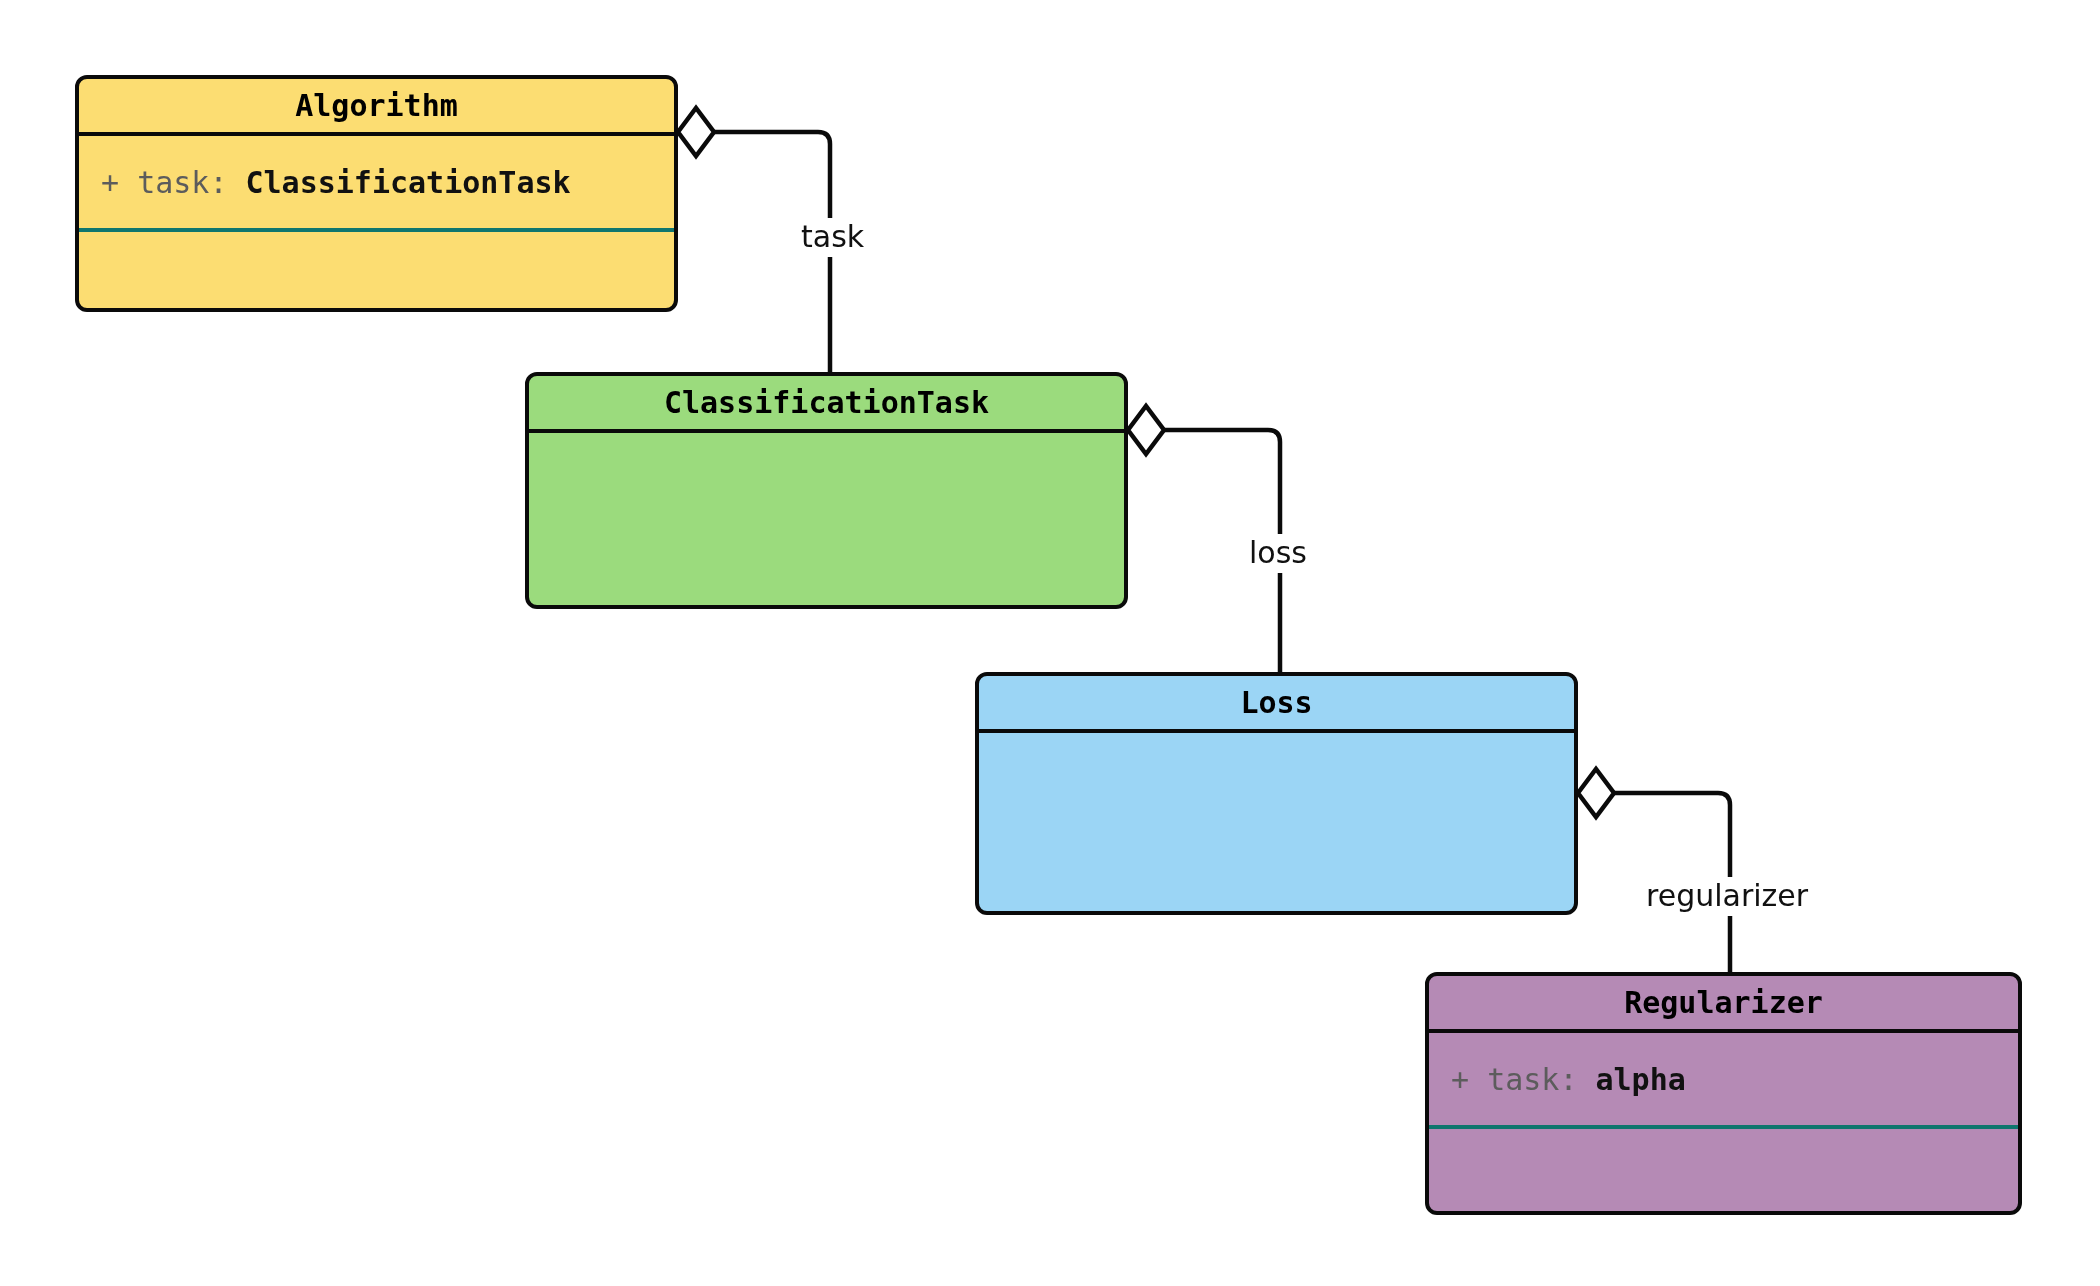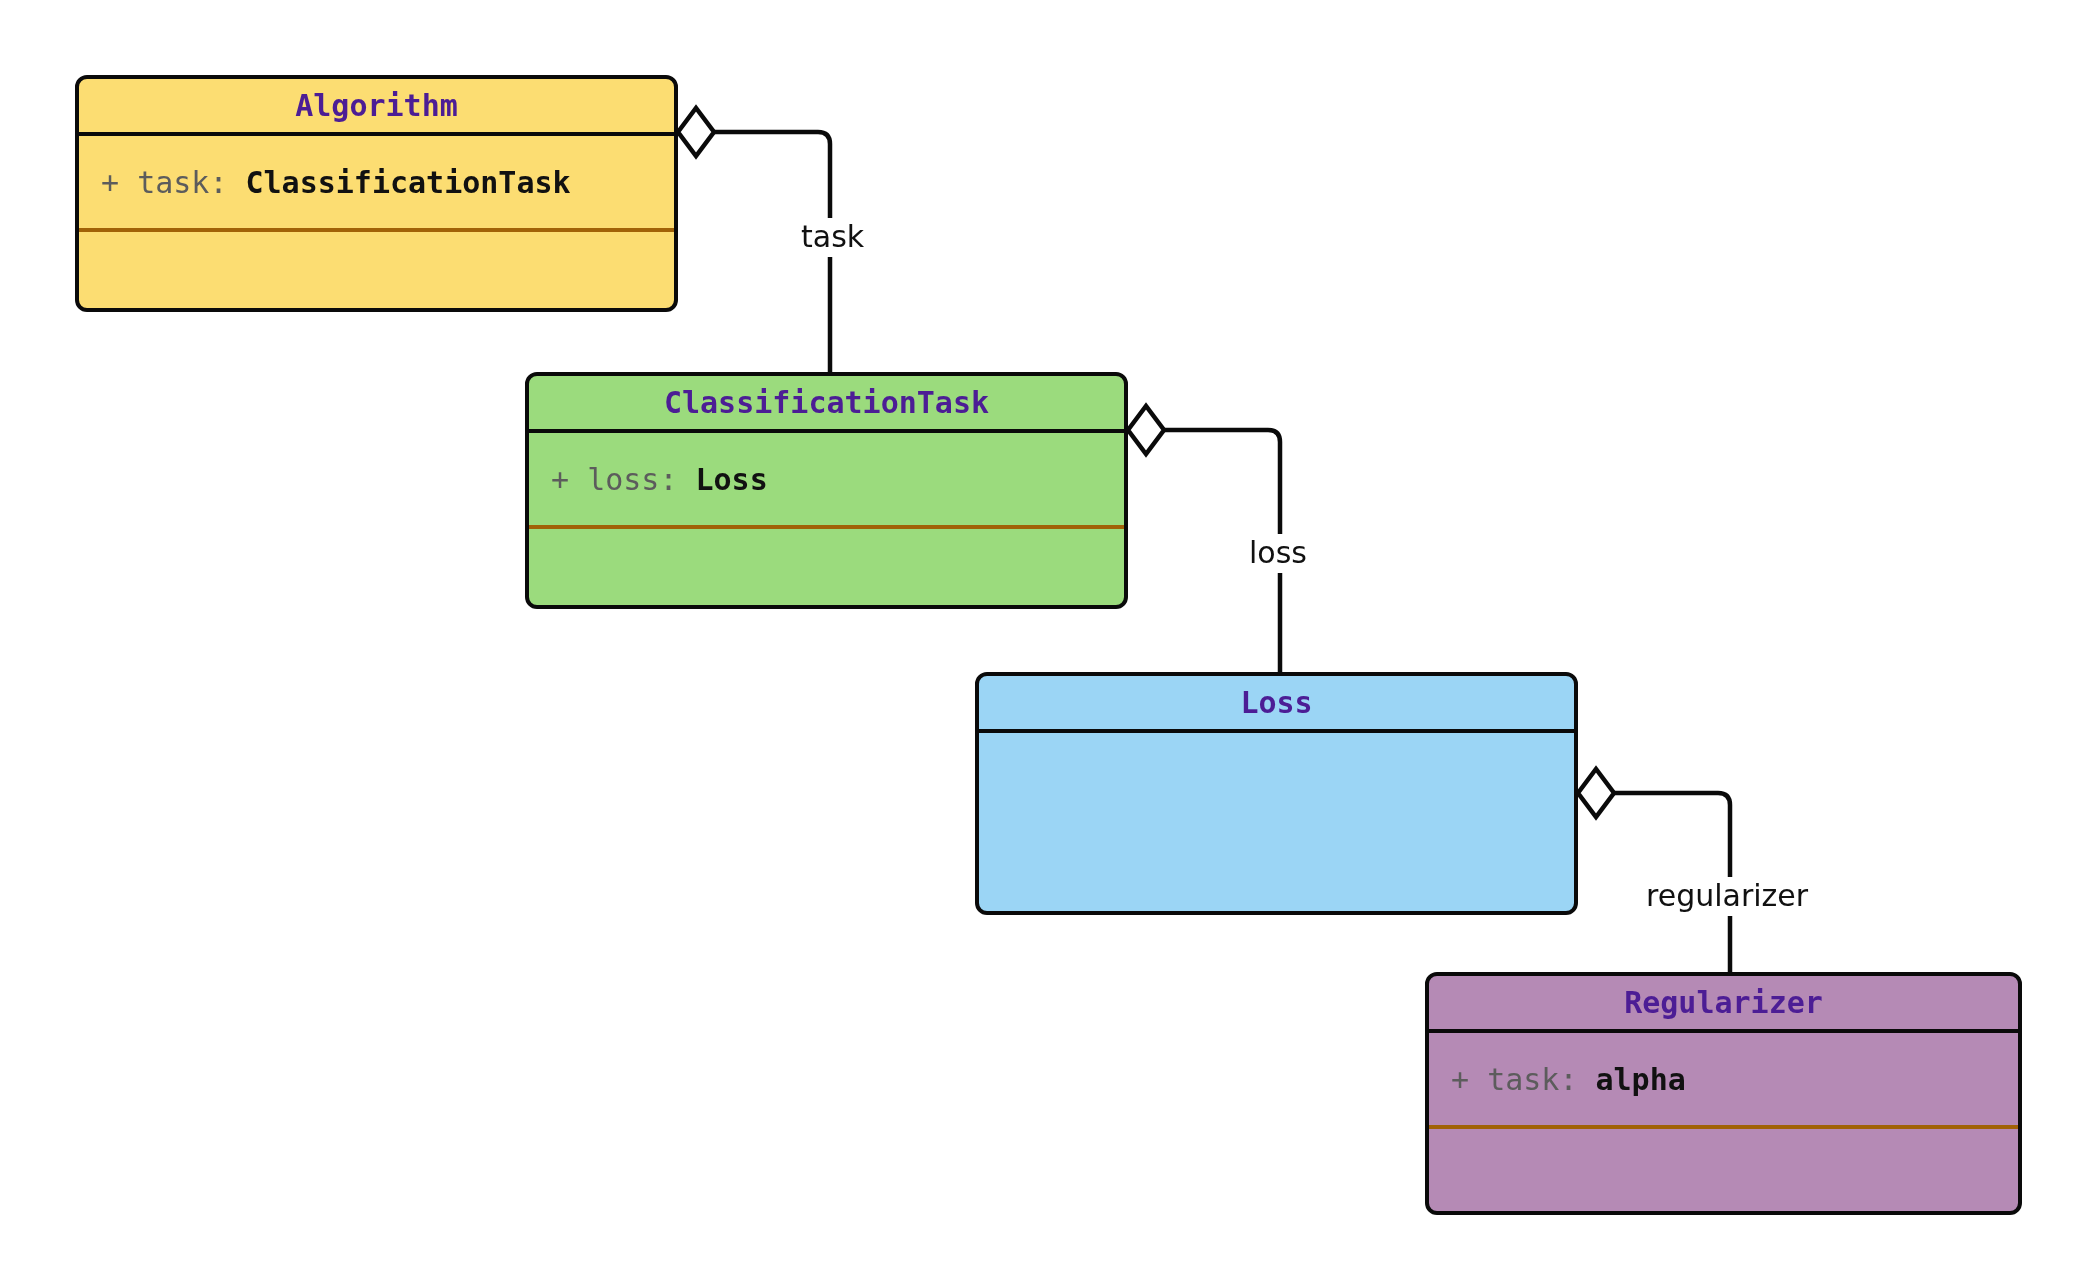--- a/index.html
+++ b/index.html
@@ -38,31 +38,31 @@
   .uml-title {
     box-sizing: border-box;
     height: 57px;
     display: flex;
     align-items: center;
     justify-content: center;
     font-family: "DejaVu Sans Mono", monospace;
     font-weight: bold;
     font-size: 30px;
     letter-spacing: 0px;
-    color: #4c1d95;
+    color: #000000;
     border-bottom: 4px solid #0a0a0a;
     white-space: nowrap;
   }
   .uml-attrs {
     box-sizing: border-box;
     height: 96px;
     display: flex;
     align-items: center;
     padding-left: 22px;
-    border-bottom: 4px solid #a16207;
+    border-bottom: 4px solid #0f766e;
     white-space: nowrap;
   }
   .uml-methods {
     box-sizing: border-box;
     flex: 1 1 auto;
   }
   .attr-line {
     font-family: "DejaVu Sans Mono", monospace;
     font-size: 30px;
     color: #5c5c5c;
@@ -109,23 +109,20 @@
   <div class="uml-class" style="left:75px; top:75px; width:603px; height:237px; background:#FCDD72;">
     <div class="uml-title">Algorithm</div>
     <div class="uml-attrs">
       <span class="attr-line"><span>+</span>&nbsp;<span>task</span><span>:</span>&nbsp;<span class="attr-type">ClassificationTask</span></span>
     </div>
     <div class="uml-methods"></div>
   </div>
 
   <div class="uml-class" style="left:525px; top:372px; width:603px; height:237px; background:#9BDB7D;">
     <div class="uml-title">ClassificationTask</div>
-    <div class="uml-attrs">
-      <span class="attr-line"><span>+</span>&nbsp;<span>loss</span><span>:</span>&nbsp;<span class="attr-type">Loss</span></span>
-    </div>
     <div class="uml-methods"></div>
   </div>
 
   <div class="uml-class" style="left:975px; top:672px; width:603px; height:243px; background:#9BD5F5;">
     <div class="uml-title">Loss</div>
     <div class="uml-methods"></div>
   </div>
 
   <div class="uml-class" style="left:1425px; top:972px; width:597px; height:243px; background:#B58AB5;">
     <div class="uml-title">Regularizer</div>

